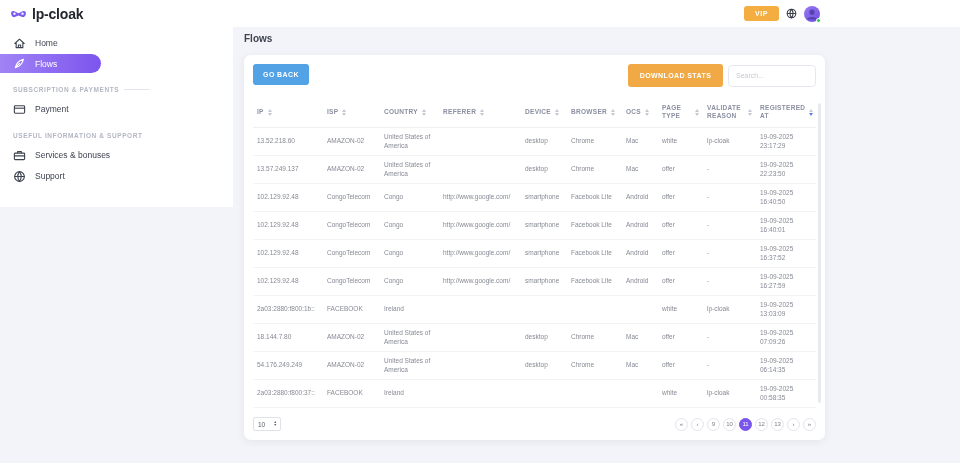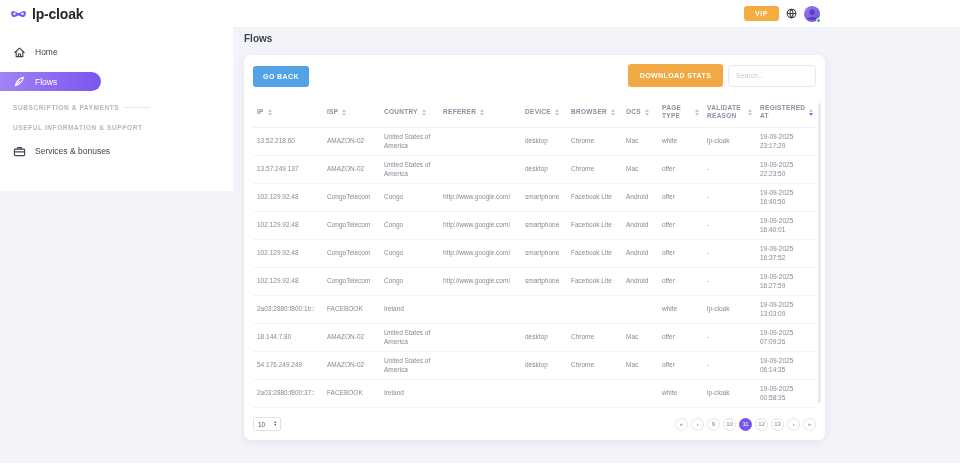--- a/index.html
+++ b/index.html
@@ -32,42 +32,42 @@
   .status-dot {
     position:absolute; right:-1px; bottom:-1px; width:5px; height:5px;
     background:#3fc05a; border:1px solid #fff; border-radius:50%; z-index:2;
   }
   
   .sidebar {
     position:absolute; top:27px; left:0; width:233px; background:#fff;
     padding:5px 0 20px; z-index:4;
   }
   .nav-item {
-    display:flex; align-items:center; gap:9px; height:20px; margin:10px 0;
+    display:flex; align-items:center; gap:9px; height:20px; margin:1px 0;
     padding-left:13px; font-size:8.5px; color:#3e4350; cursor:pointer;
   }
   .nav-item svg { flex:none; }
   .nav-item.active {
     width:101px; height:19px; color:#fff;
     background:linear-gradient(90deg,#a183f5,#7c55ee);
     border-radius:0 12px 12px 0;
   }
   .section-title {
     margin:13px 0 6px; padding-left:13px; font-size:6.5px; font-weight:bold;
     color:#b4b7c3; letter-spacing:.6px; display:flex; align-items:center; gap:5px;
   }
   .section-title .rule { display:inline-block; width:26px; height:1px; background:#e4e6ec; }
   
   .main { position:absolute; left:233px; top:27px; right:0; bottom:0; padding:4px 11px; }
   .page-title { font-size:10px; font-weight:600; color:#3f4450; margin:2px 0 11px; }
   .card {
     width:581px; background:#fff; border-radius:7px; padding:9px;
     box-shadow:0 2px 8px rgba(40,45,80,.07); position:relative;
   }
-  .toolbar { display:flex; justify-content:space-between; align-items:flex-end; margin-bottom:12px;gap:36px; }
+  .toolbar { display:flex; justify-content:space-between; align-items:flex-start; margin-bottom:12px;gap:36px; }
   .btn { border:none; border-radius:3px; color:#fff; font-weight:bold; font-size:7px; letter-spacing:.4px; cursor:pointer; font-family:inherit; }
   .btn-go-back { width:56px; height:21px; background:#53a2e5; }
   .toolbar-right { display:flex; align-items:center; gap:5px; }
   .btn-download { width:95px; height:23px; background:#f0a944; }
   .search-input {
     width:88px; height:22px; border:1px solid #e6e8ef; border-radius:4px;
     padding:0 7px; font-size:7px; color:#555a66; outline:none; font-family:inherit;
   }
   .search-input::placeholder { color:#c6cad3; }
   
@@ -159,32 +159,50 @@
           <path d="M2.5 11.5 C3.1 8 6 4 11.3 2.5 C9.8 7.2 7.2 10.2 3.6 11 Z M2.5 11.5 L7 6.8"></path>
         </svg>
       </span>
       <span>Flows</span>
     </div>
 
     <div class="section-title">
       <span>SUBSCRIPTION &amp; PAYMENTS</span>
         <span class="rule"></span>
     </div>
+    <div class="nav-item">
+      <span style="display:flex;">
+        <svg width="13" height="13" viewBox="0 0 14 14" fill="none" stroke="currentColor" stroke-width="1.2" stroke-linejoin="round">
+          <rect x="1.5" y="3" width="11" height="8" rx="1"></rect>
+          <path d="M1.5 5.6 H12.5"></path>
+        </svg>
+      </span>
+      <span>Payment</span>
+    </div>
 
     <div class="section-title">
       <span>USEFUL INFORMATION &amp; SUPPORT</span>
     </div>
     <div class="nav-item">
       <span style="display:flex;">
         <svg width="13" height="13" viewBox="0 0 14 14" fill="none" stroke="currentColor" stroke-width="1.2" stroke-linejoin="round">
           <rect x="1.5" y="4.5" width="11" height="7" rx="1"></rect>
           <path d="M5 4.5 V2.8 H9 V4.5 M1.5 7.4 H12.5"></path>
         </svg>
       </span>
       <span>Services &amp; bonuses</span>
+    </div>
+    <div class="nav-item">
+      <span style="display:flex;">
+        <svg width="13" height="13" viewBox="0 0 14 14" fill="none" stroke="currentColor" stroke-width="1.2" stroke-linecap="round">
+          <circle cx="7" cy="7" r="5.2"></circle>
+          <path d="M1.8 7 H12.2 M7 1.8 C4.7 4.9 4.7 9.1 7 12.2 C9.3 9.1 9.3 4.9 7 1.8"></path>
+        </svg>
+      </span>
+      <span>Support</span>
     </div>
   </aside>
 
   <main class="main">
     <h1 class="page-title">Flows</h1>
 
     <section class="card">
       <div class="toolbar">
         <button class="btn btn-go-back">GO BACK</button>
         <div class="toolbar-right">

